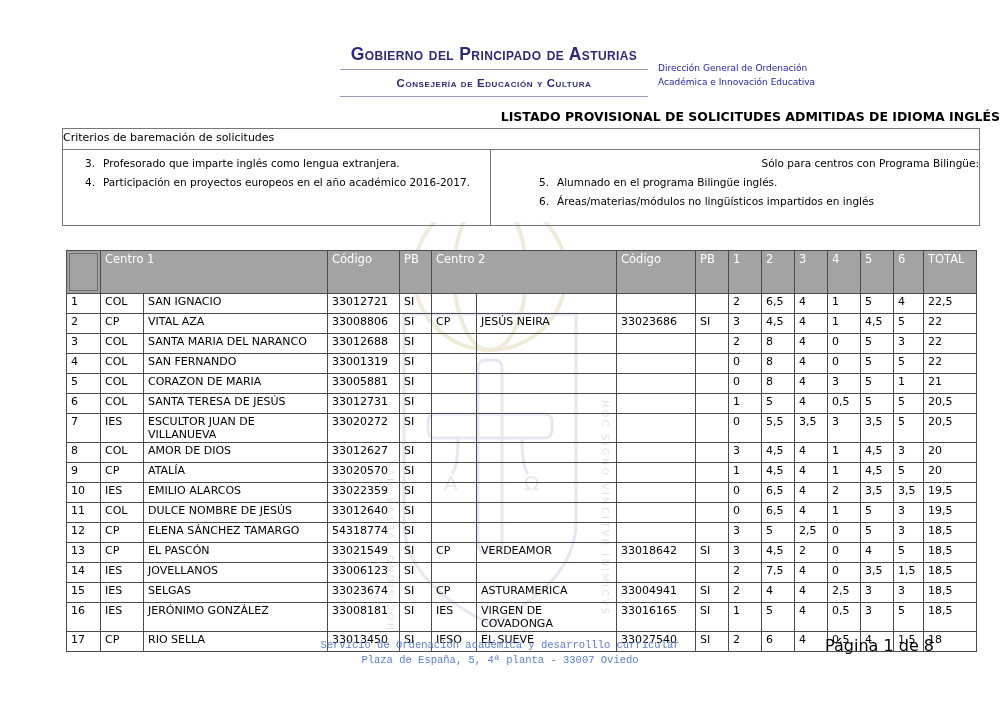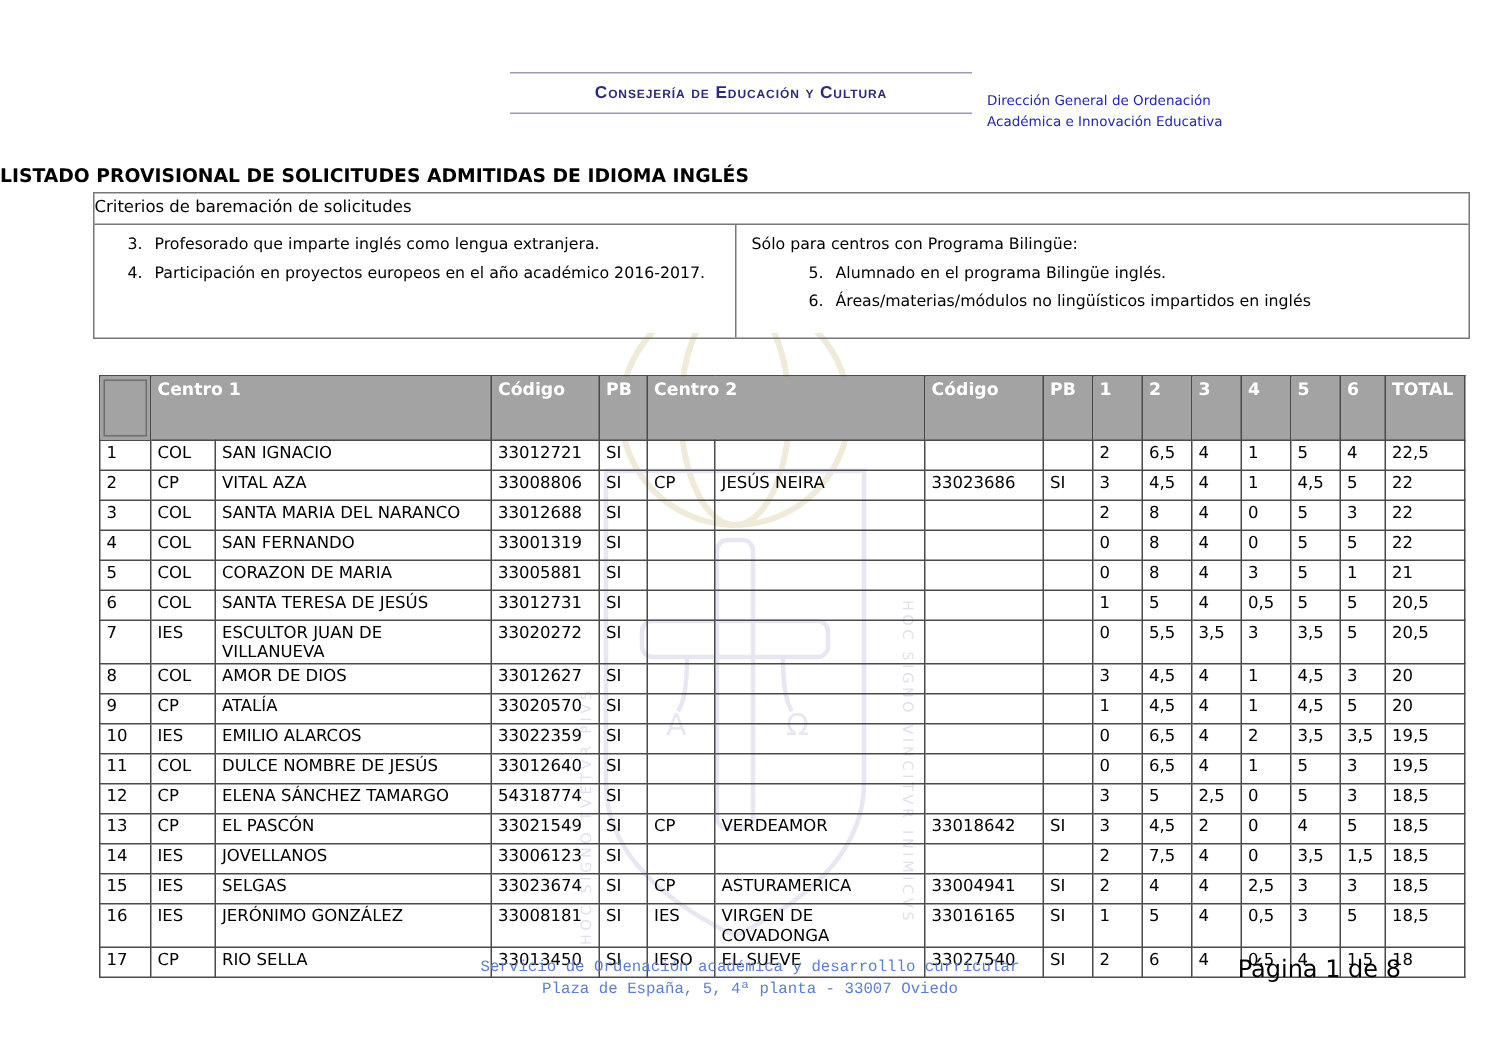--- a/index.html
+++ b/index.html
@@ -9,43 +9,43 @@
   .logo-block{position:absolute;left:340px;top:44px;width:308px;text-align:center;z-index:2;}
   .org-title{font-family:"Liberation Sans",sans-serif;font-variant:small-caps;
              font-weight:600;font-size:17.5px;letter-spacing:.4px;color:var(--navy,#2d2a7a);}
   .logo-rule{height:1px;background:#9a9abf;margin:4px 0 0 0;}
   .org-subtitle{font-family:"Liberation Sans",sans-serif;font-variant:small-caps;
                 font-weight:600;font-size:11.5px;letter-spacing:.6px;color:var(--navy,#2d2a7a);
                 margin-top:7px;}
   .logo-rule2{height:1px;background:#9a9abf;margin:7px 0 0 0;}
   .direction{position:absolute;left:658px;top:62px;font-size:9px;line-height:1.5;
              color:var(--blue,#2424b2);z-index:2;}
-  .doc-title{position:absolute;left:0;top:109px;width:100%;text-align:left;
+  .doc-title{position:absolute;left:0;top:109px;width:100%;text-align:right;
              font-size:12.5px;font-weight:bold;z-index:2;}
   
   .criteria-box{position:absolute;left:62px;top:128px;width:916px;height:96px;
                 border:1px solid #777;z-index:2;background:transparent;}
   .criteria-title{height:18px;border-bottom:1px solid #777;text-align:left;
                   font-size:11px;padding-top:2px;}
   .criteria-cols{display:flex;height:75px;}
   .criteria-left{width:428px;border-right:1px solid #777;padding:7px 0 0 22px;box-sizing:border-box;}
   .criteria-right{flex:1;padding:7px 0 0 10px;box-sizing:border-box;}
   .crit-item{font-size:10.5px;margin-bottom:6.5px;white-space:nowrap;}
   .crit-item .crit-num{display:inline-block;width:18px;}
-  .criteria-right .intro{font-size:10.5px;margin-bottom:7px;}
+  .criteria-right .intro{font-size:10.5px;margin-bottom:7px;text-align:right;}
   .criteria-right .crit-item{margin-left:38px;}
   
   .watermark{position:absolute;left:382px;top:222px;z-index:0;}
   
   .results-table{position:absolute;left:66px;top:250px;z-index:1;
                  border-collapse:collapse;table-layout:fixed;width:910px;font-size:11px;}
   .results-table th,.results-table td{border:1px solid #4a4a4a;padding:1px 4px;
                  text-align:left;vertical-align:top;overflow:hidden;}
   .results-table thead th{background:var(--header_gray,#a3a3a3);color:#fff;
-                 font-weight:bold;height:40px;font-size:11.5px;margin-left:22px;}
+                 font-weight:normal;height:40px;font-size:11.5px;margin-left:22px;}
   .results-table thead th.c-blank{position:relative;}
   .results-table thead th.c-blank::after{content:'';position:absolute;left:2px;top:2px;
                  right:2px;bottom:2px;border:1px solid #6e6e6e;}
   .results-table tbody td{height:17px;background:transparent;}
   
   .footer{position:absolute;left:0;top:638px;width:100%;text-align:center;
           color:var(--footer_blue,#5b7fd0);font-size:10.5px;line-height:1.4;z-index:2;font-family:Liberation Mono, monospace;}
   .page-num{position:absolute;top:636px;right:66px;font-size:16px;z-index:2;}
 </style>
 </head>
@@ -65,20 +65,21 @@
       <rect x="46" y="192" width="124" height="24" rx="7"></rect>
       <path d="M76,216 Q76,244 70,252 M140,216 Q140,244 146,252"></path>
     </g>
     <text x="62" y="268" font-size="20" fill="#e7e7f3">Α</text>
     <text x="142" y="268" font-size="20" fill="#e7e7f3">Ω</text>
     <text transform="translate(12,408) rotate(-90)" font-size="9.5" letter-spacing="2.5" fill="#dfdfee">HOC SIGNO TVETVR PIVS</text>
     <text transform="translate(220,178) rotate(90)" font-size="9.5" letter-spacing="2.5" fill="#dfdfee">HOC SIGNO VINCITVR INIMICVS</text>
   </svg>
 
   <div class="logo-block">
+    <div class="org-title">Gobierno del Principado de Asturias</div>
     <div class="logo-rule"></div>
     <div class="org-subtitle">Consejería de Educación y Cultura</div>
     <div class="logo-rule2"></div>
   </div>
   <div class="direction">
     <div>Dirección General de Ordenación</div>
     <div>Académica e Innovación Educativa</div>
   </div>
 
   <div class="doc-title">LISTADO PROVISIONAL DE SOLICITUDES ADMITIDAS DE IDIOMA INGLÉS</div>

